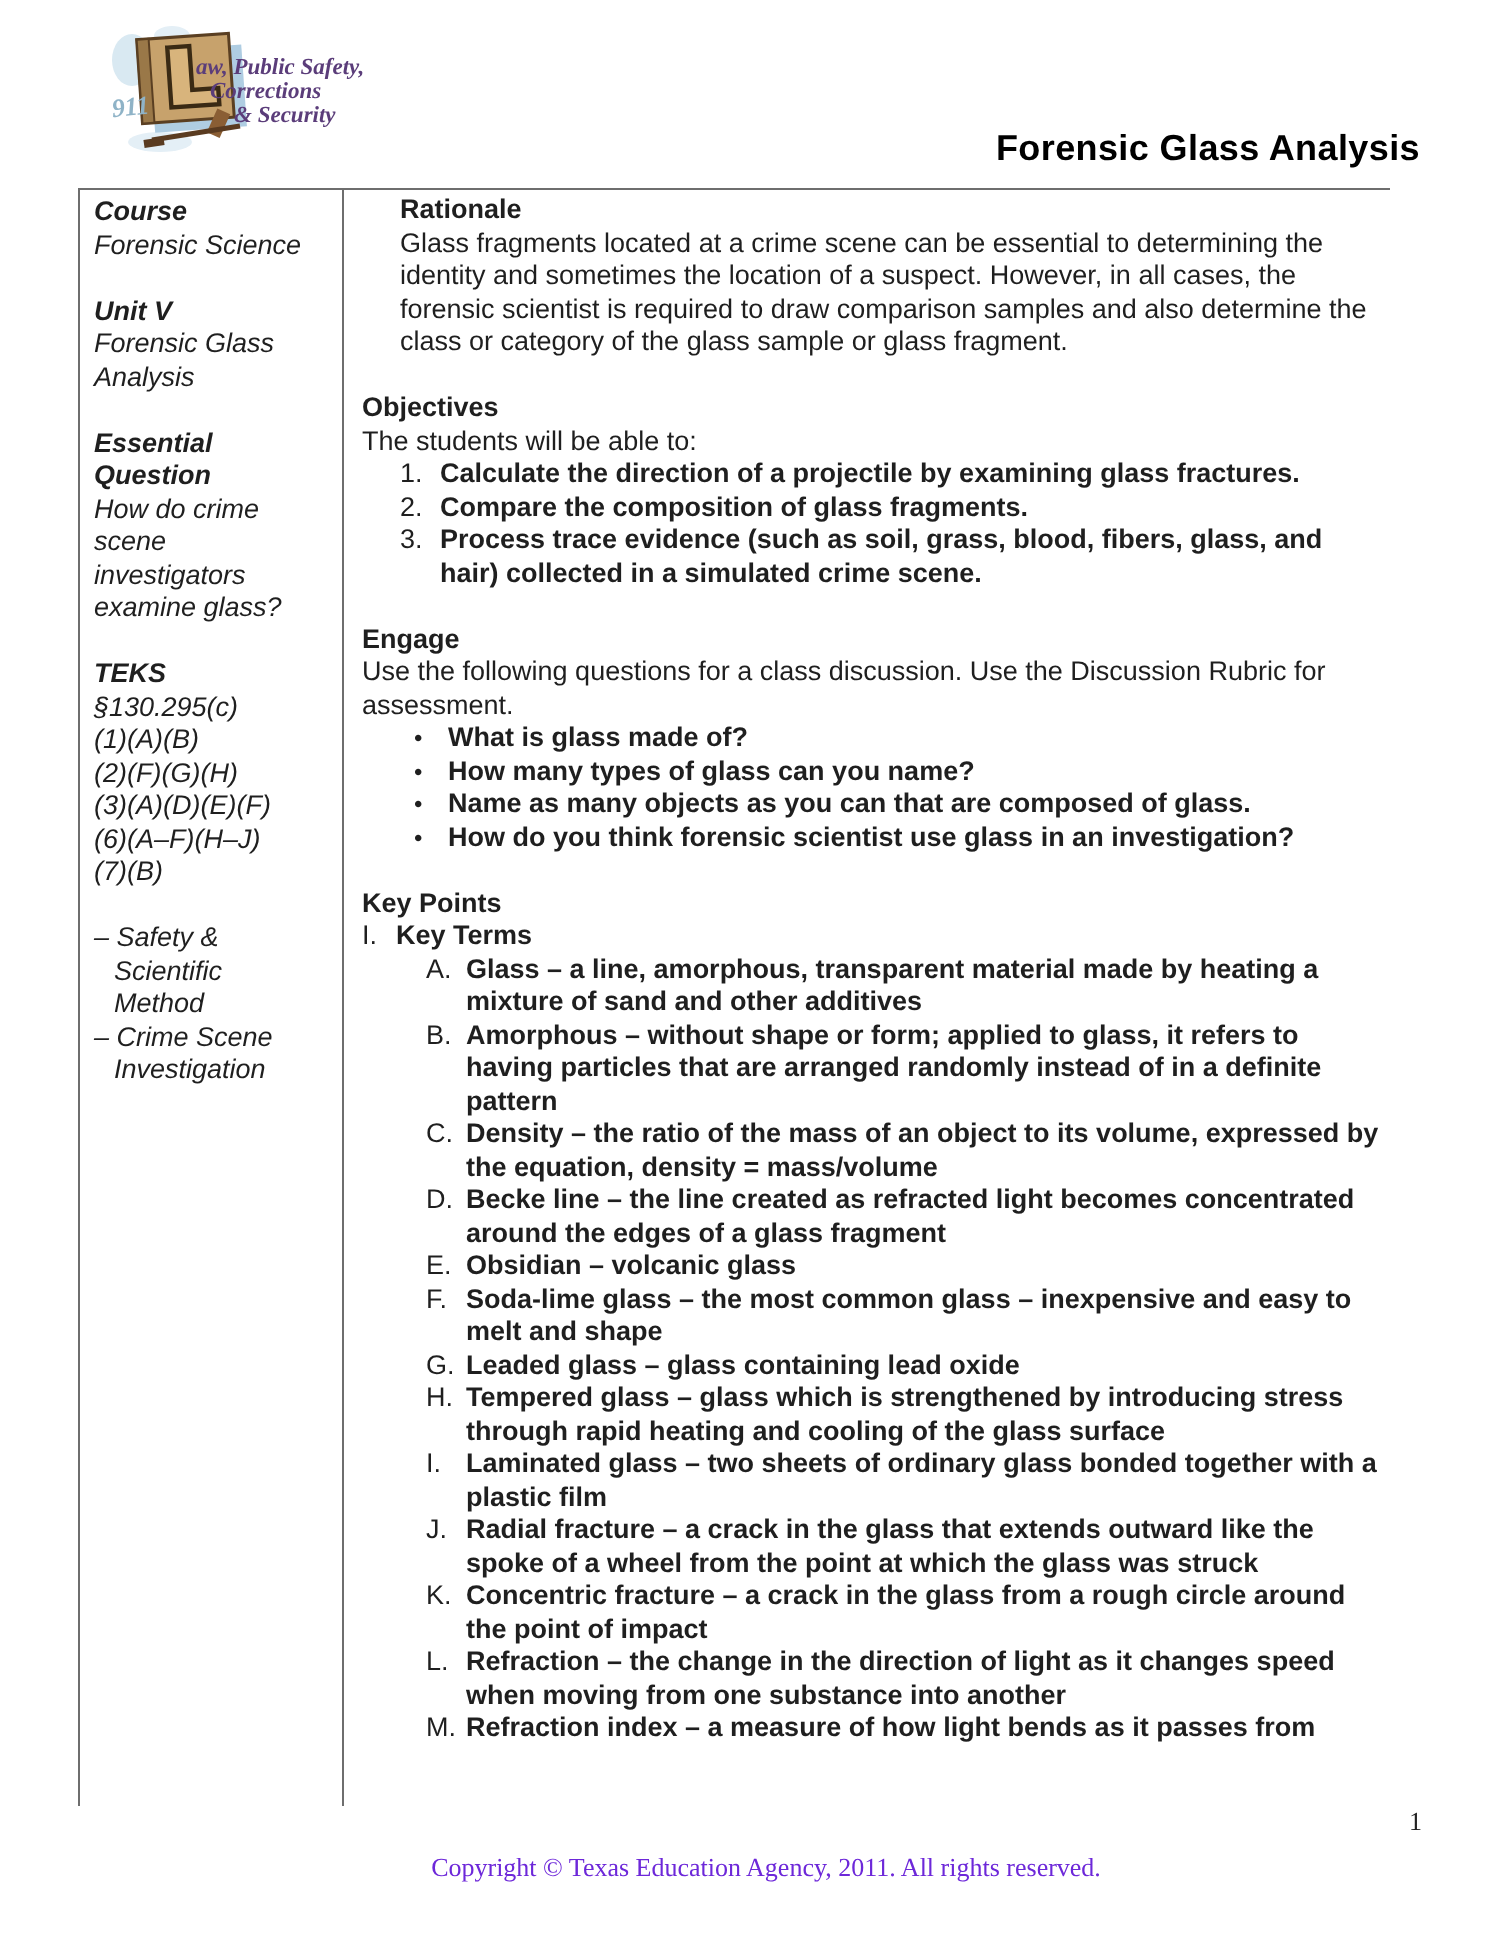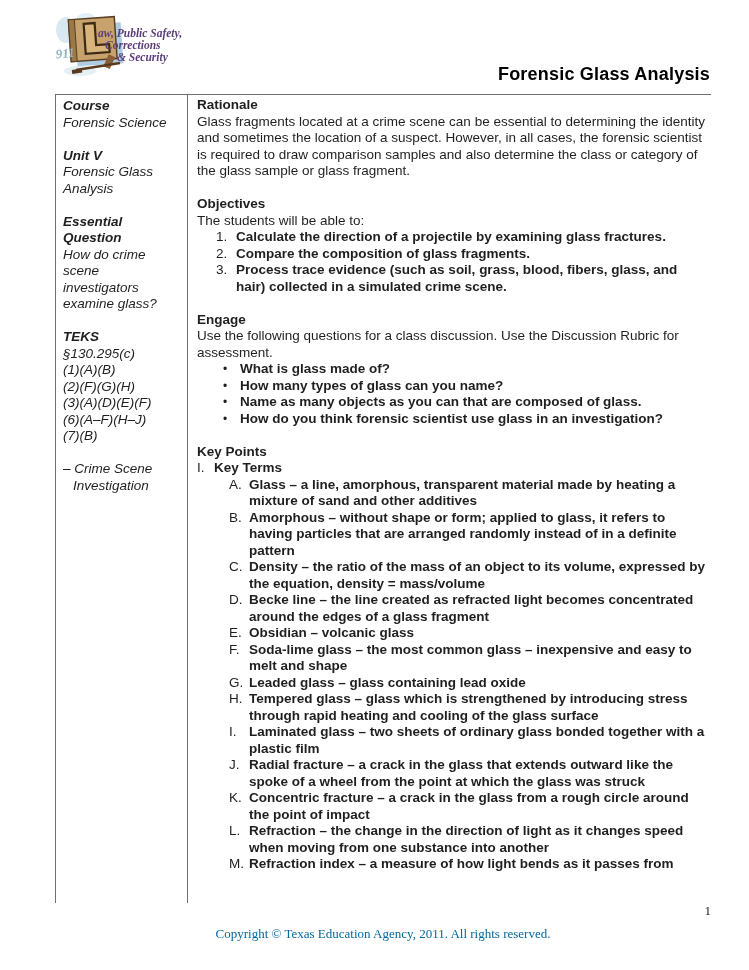--- a/index.html
+++ b/index.html
@@ -15,21 +15,21 @@
   
   .logo{position:absolute;left:56px;top:13px;width:132px;height:64px;}
   
   .doc-title{
     position:absolute;top:64px;right:39px;
     font-size:18px;font-weight:bold;color:#000;
     letter-spacing:.2px;
   }
   
   .doc-table{
-    position:absolute;left:55px;top:94px;
+    position:absolute;left:39px;top:94px;
     width:656px;height:809px;
     border-top:1px solid #6e6e6e;
     border-left:1px solid #6e6e6e;
     display:flex;box-sizing:border-box;
     font-size:13.5px;line-height:16.5px;
   }
   .left-col{
     width:132px;flex:none;box-sizing:border-box;
     border-right:1px solid #6e6e6e;
     padding:3px 9px 0 7px;
@@ -38,21 +38,21 @@
   .right-col{
     flex:1;box-sizing:border-box;
     padding:2px 2px 0 9px;
   }
   .sb-block{margin-bottom:16.5px;}
   .sb-label{font-weight:bold;white-space:pre-line;}
   .sb-value{white-space:pre-line;}
   .sb-item{white-space:pre-line;padding-left:10px;text-indent:-10px;}
   
   .section{margin-top:16.5px;}
-  .section.first{margin-top:0;}
+  .section.first{margin-top:0;margin-left:19px;}
   .sec-heading{font-weight:bold;}
   .li{display:flex;}
   .li .m{flex:none;}
   .li .t{flex:1;font-weight:bold;}
   .ol-list{margin-left:19px;}
   .ol-list .m{width:20px;}
   .ul-list{margin-left:26px;}
   .ul-list .m{width:17px;font-size:12px;}
   .roman-row .m{width:17px;}
   .terms-list{margin-left:32px;}
@@ -61,21 +61,21 @@
   .page-number{
     position:absolute;left:655px;top:903px;width:56px;
     text-align:right;
     font-family:"Liberation Serif","DejaVu Serif",serif;
     font-size:13px;color:#222;
   }
   .copyright{
     position:absolute;left:55px;top:926px;width:656px;
     text-align:center;
     font-family:"Liberation Serif","DejaVu Serif",serif;
-    font-size:13px;color:#0369a1;
+    font-size:13px;color:#6d28d9;
   }
 </style>
 </head>
 <body>
 
 <div class="page">
 
   <div class="logo">
     <svg width="132" height="64" viewBox="0 0 132 64">
       <ellipse cx="10" cy="17" rx="10" ry="13" fill="#d9e9f2"></ellipse>
@@ -128,20 +128,23 @@
         <div class="sb-value">§130.295(c)
 (1)(A)(B)
 (2)(F)(G)(H)
 (3)(A)(D)(E)(F)
 (6)(A–F)(H–J)
 (7)(B)</div>
       </div>
       <div class="sb-block">
         <div>
 
+        <div class="sb-item">– Safety &amp;
+Scientific
+Method</div>
             <div class="sb-item">– Crime Scene
 Investigation</div>
           </div>
       </div>
     </div>
 
     <div class="right-col">
 
       <div class="section first">
         <div class="sec-heading">Rationale</div>

